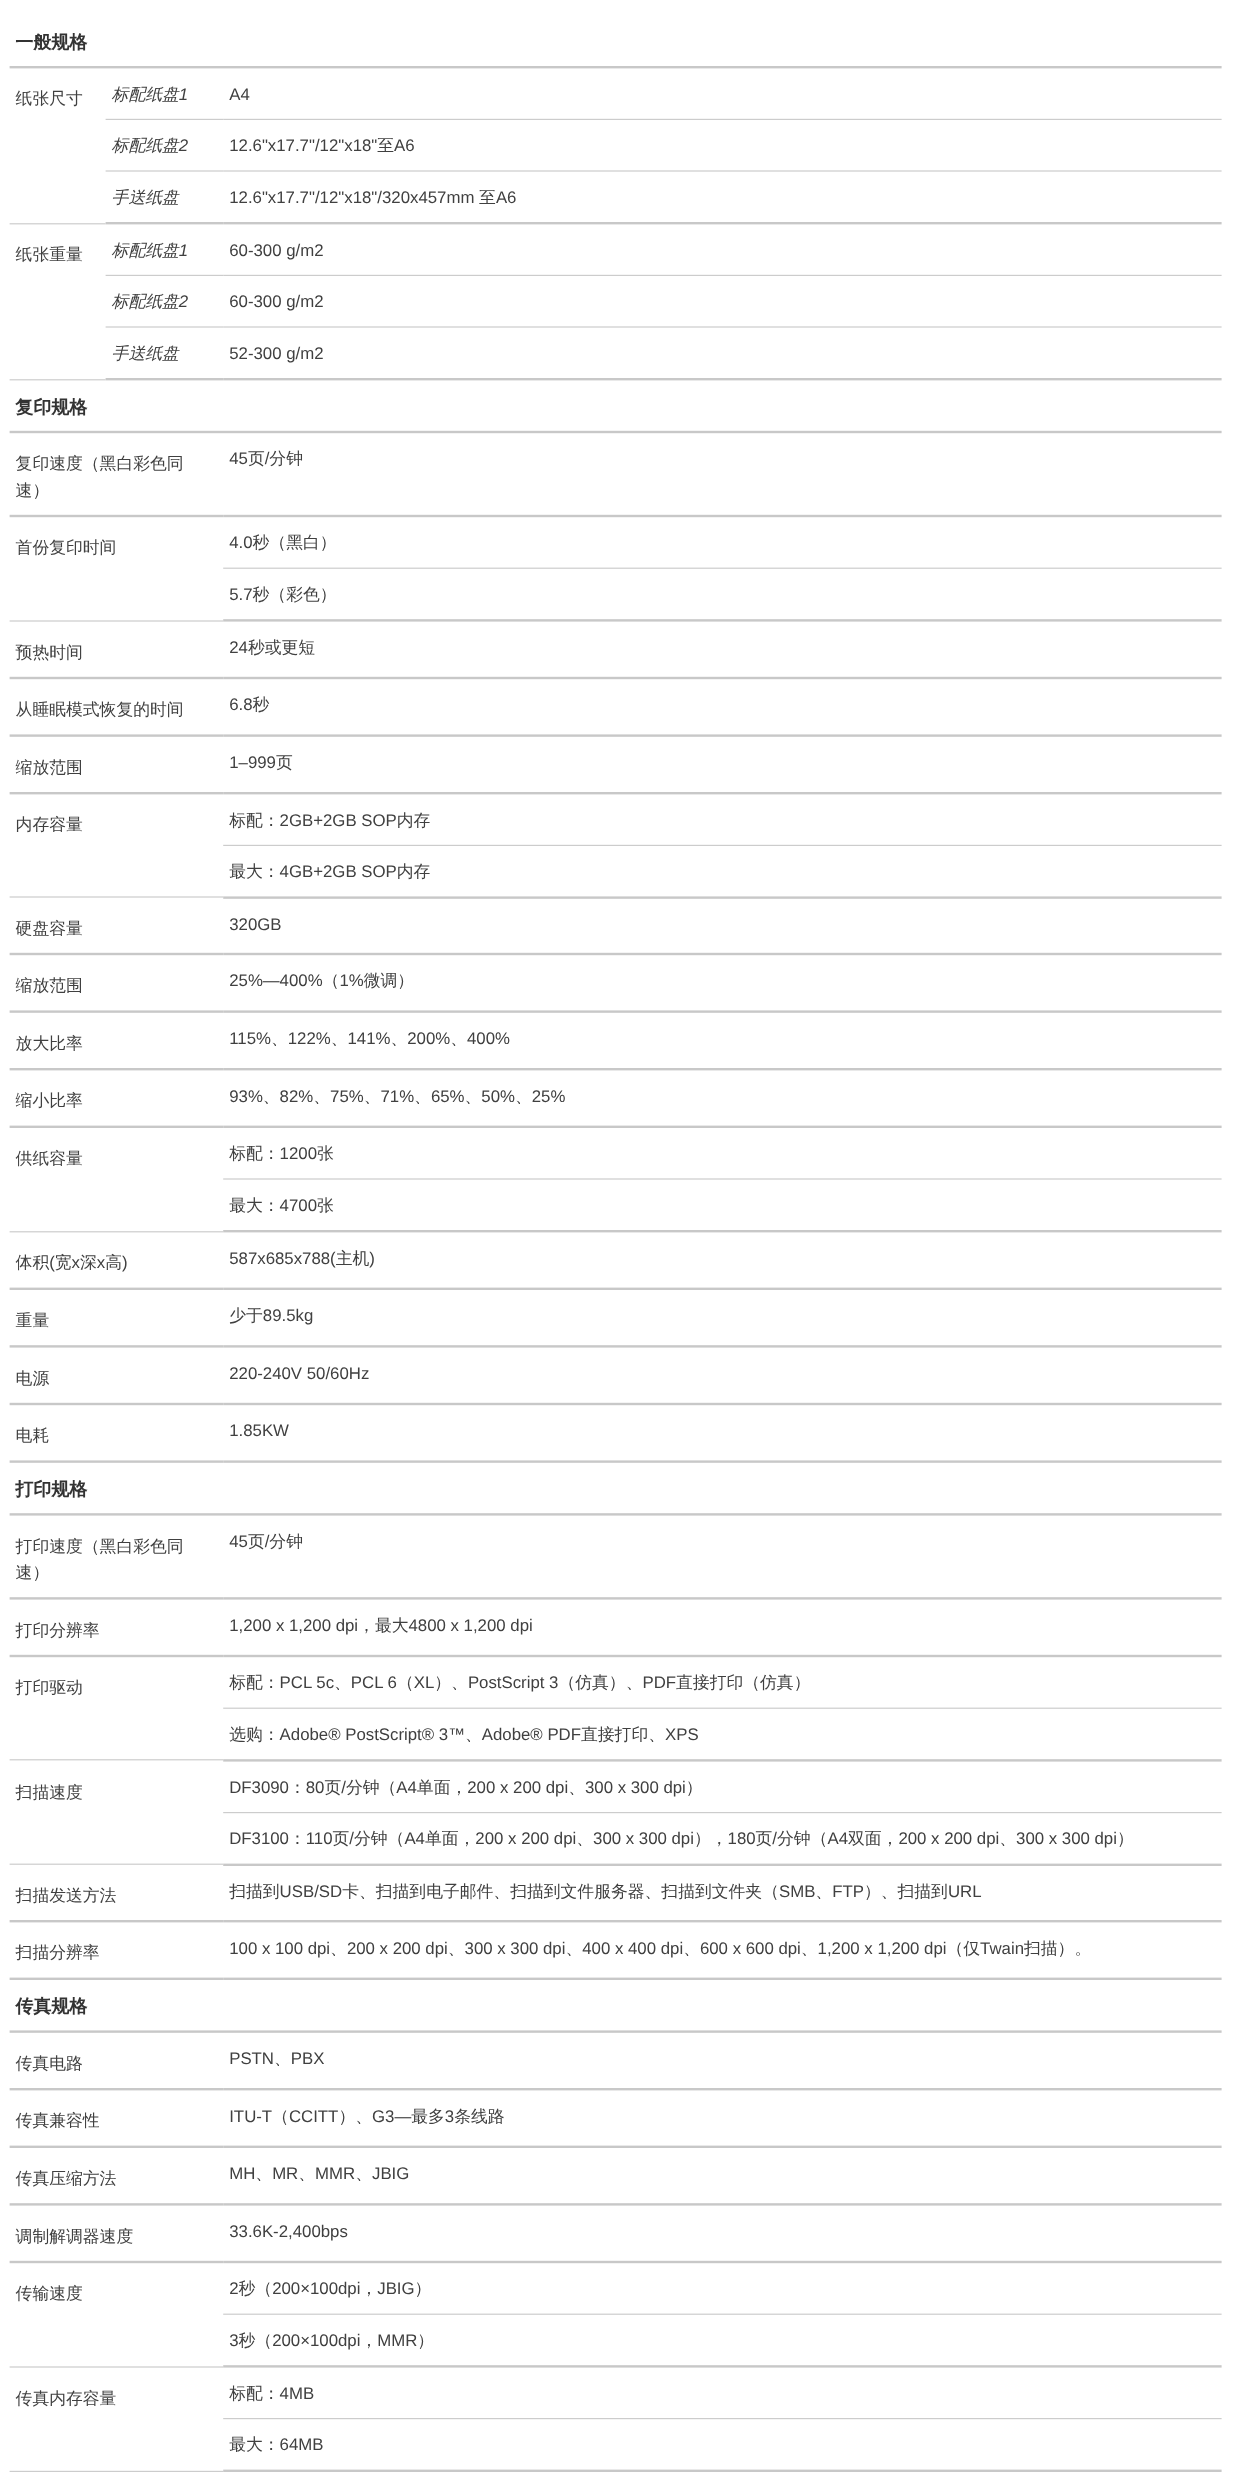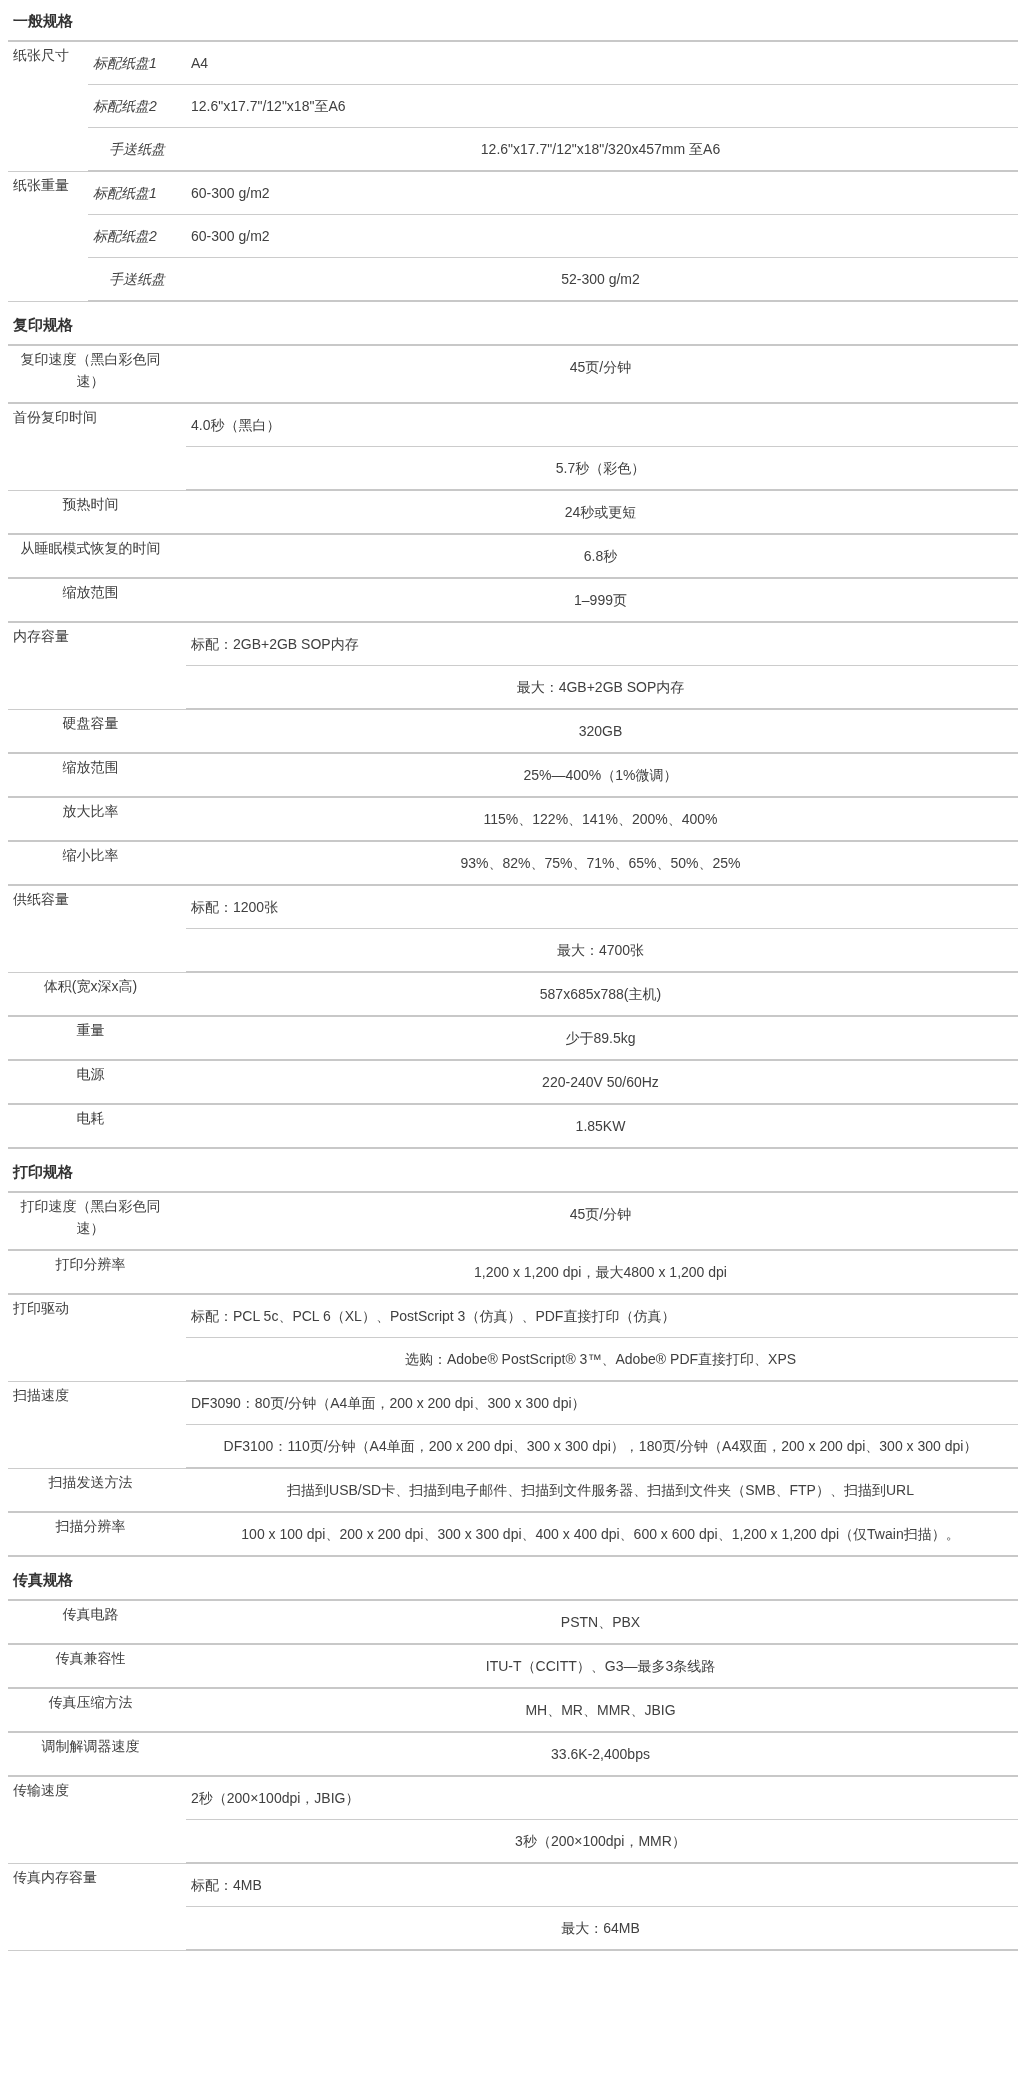--- a/index.html
+++ b/index.html
@@ -13,40 +13,40 @@
   .spec-section{display:block;}
   .section-title{
     margin:0;
     padding:13px 5px 9px 5px;
     font-size:15px;
     font-weight:bold;
     color:#333333;
     border-bottom:2px solid #c8c8c8;
     line-height:20px;
   }
-  .spec-section.first .section-title{padding-top:11px;}
+  .spec-section.first .section-title{padding-top:26px;}
   table.spec-table{
     width:100%;
     border-collapse:collapse;
     table-layout:fixed;
     font-size:14px;
   }
   table.spec-table td{
     vertical-align:top;
     line-height:22px;
     border-bottom:1px solid #cccccc;
     word-break:break-word;
   }
   td.label-cell{
-    padding:2px 18px 10px 5px;
+    padding:14px 18px 10px 5px;
     border-bottom:2px solid #c8c8c8;
   }
   td.sublabel-cell{padding:10px 5px;font-style:italic;}
   td.value-cell{padding:10px 8px 10px 5px;}
-  tr.group-end td{border-bottom:2px solid #c8c8c8;text-align:center;}
+  tr.group-end td{border-bottom:2px solid #c8c8c8;}
 </style>
 </head>
 <body>
 
 <div class="wrap" id="spec-page">
     <section class="spec-section first">
       <h3 class="section-title">一般规格</h3>
       <table class="spec-table">
         <colgroup>
           <col style="width: 80px;">

